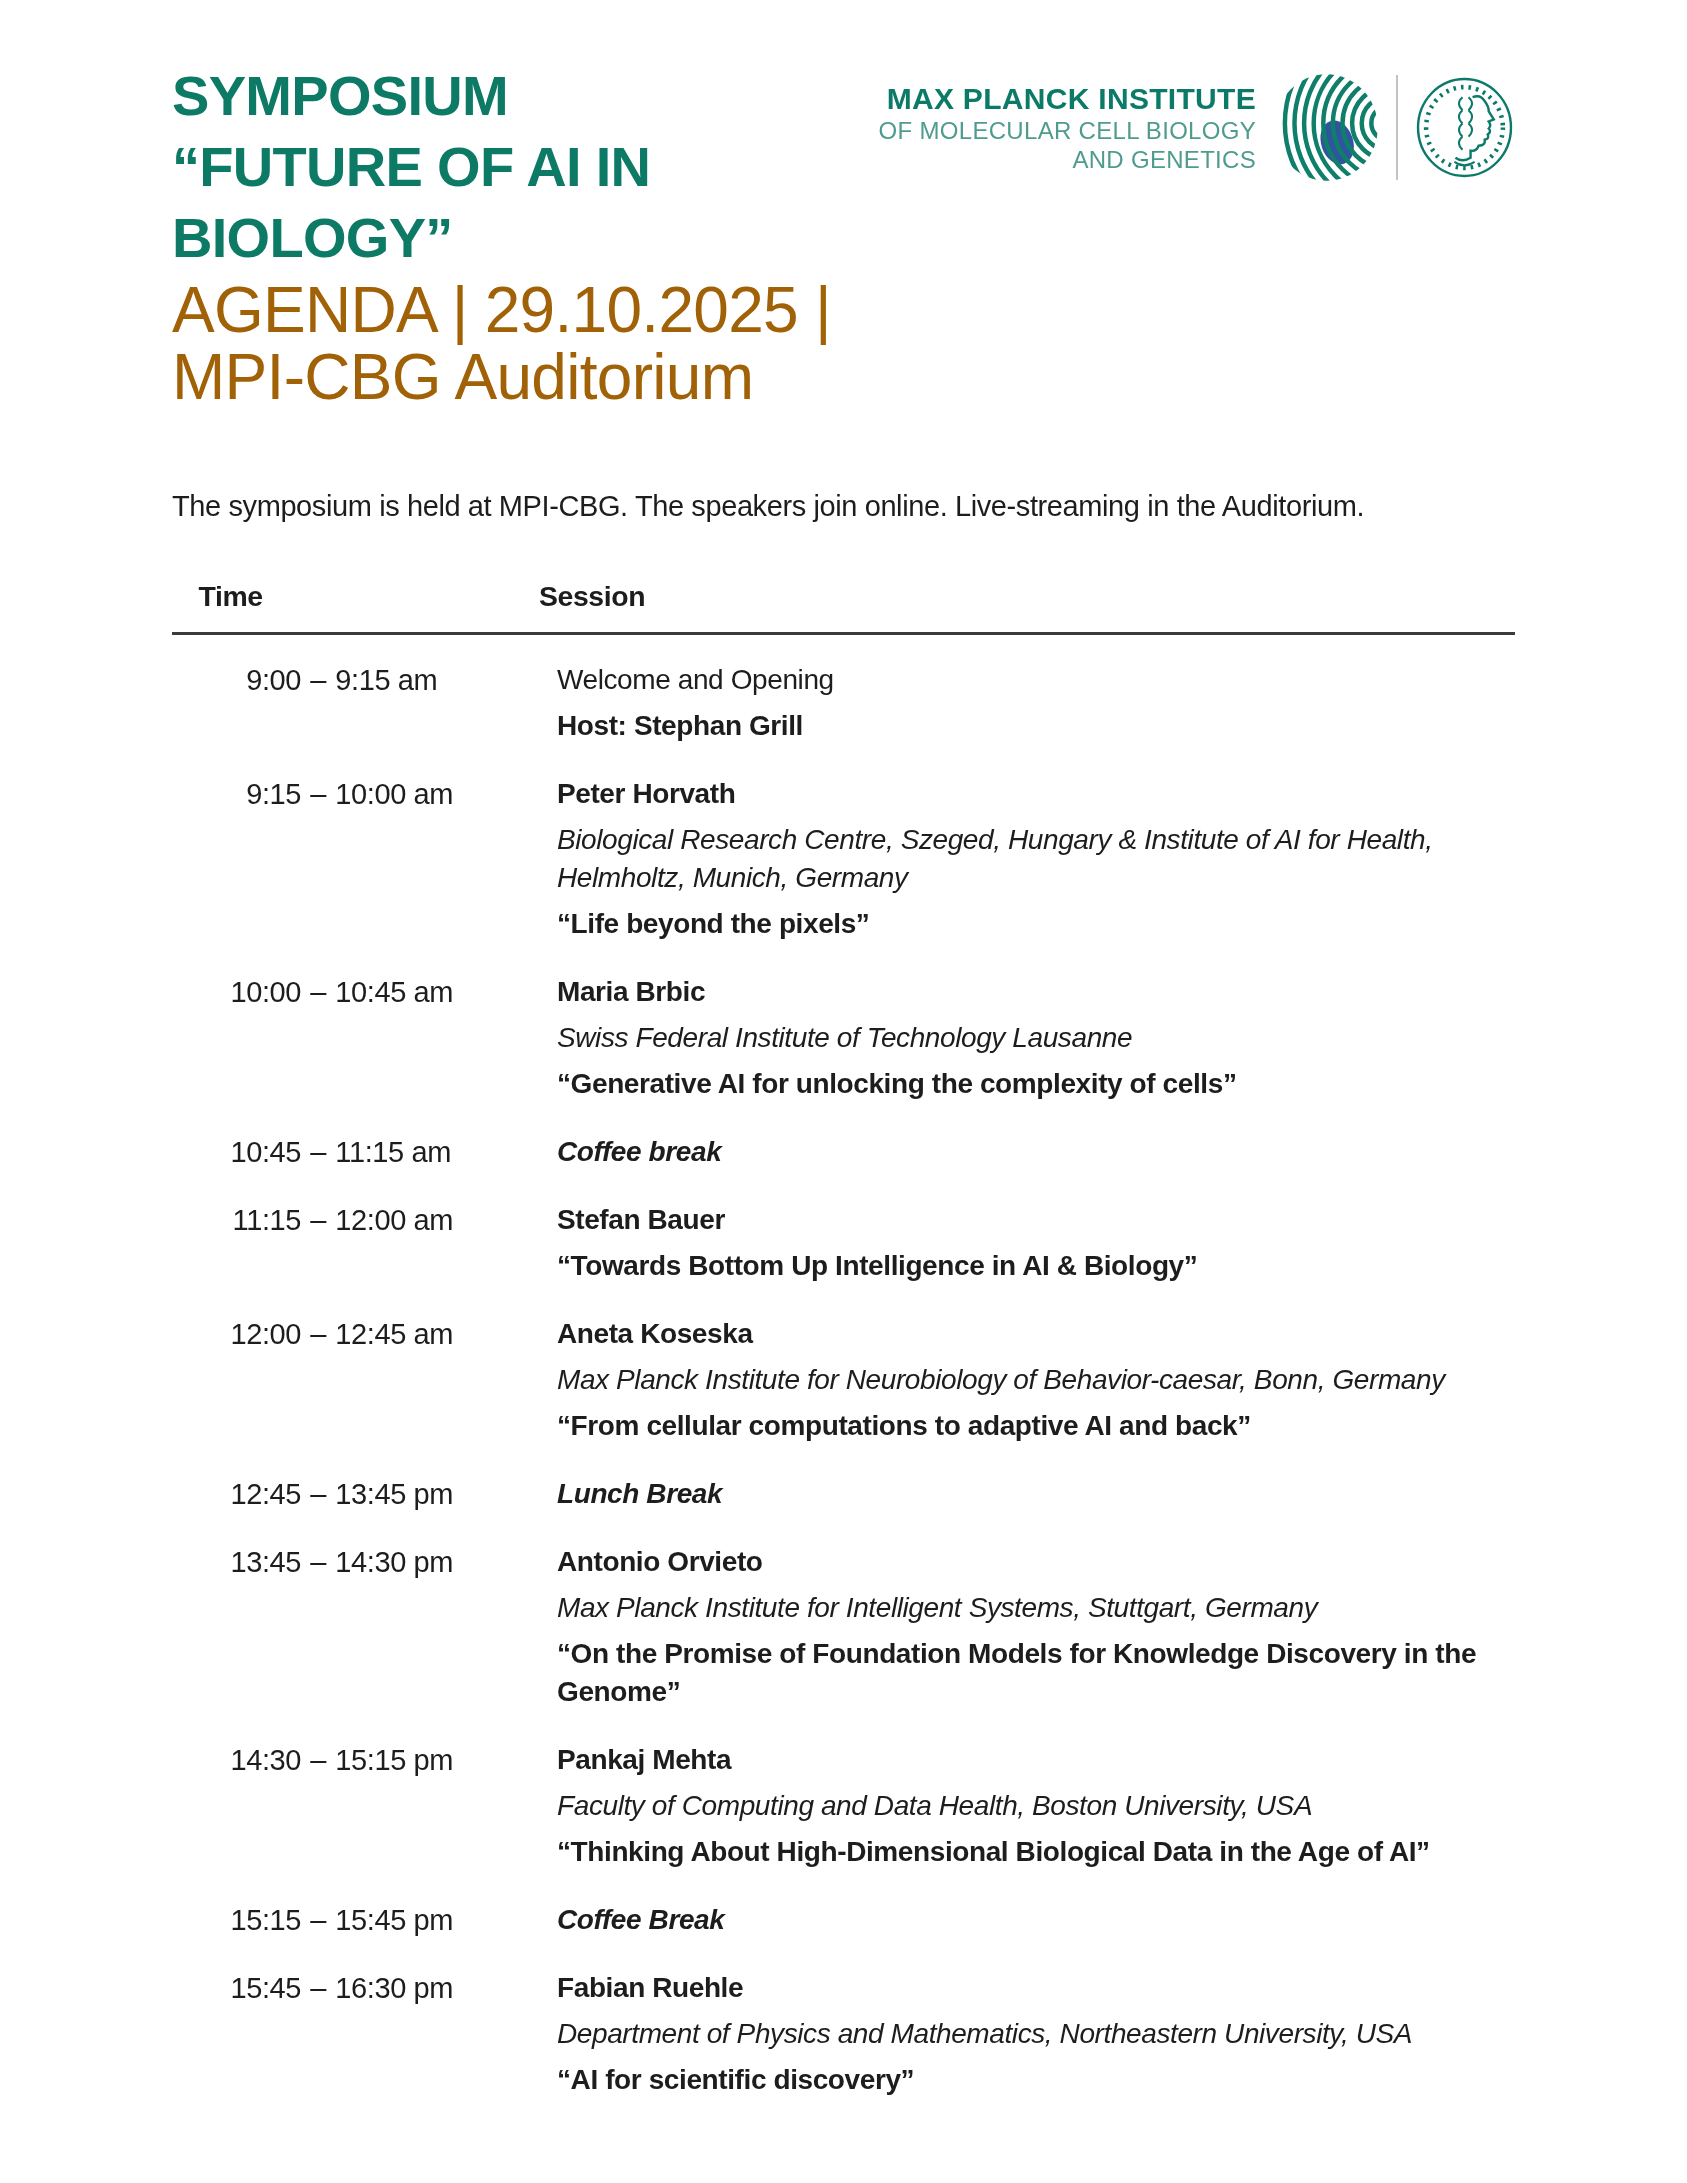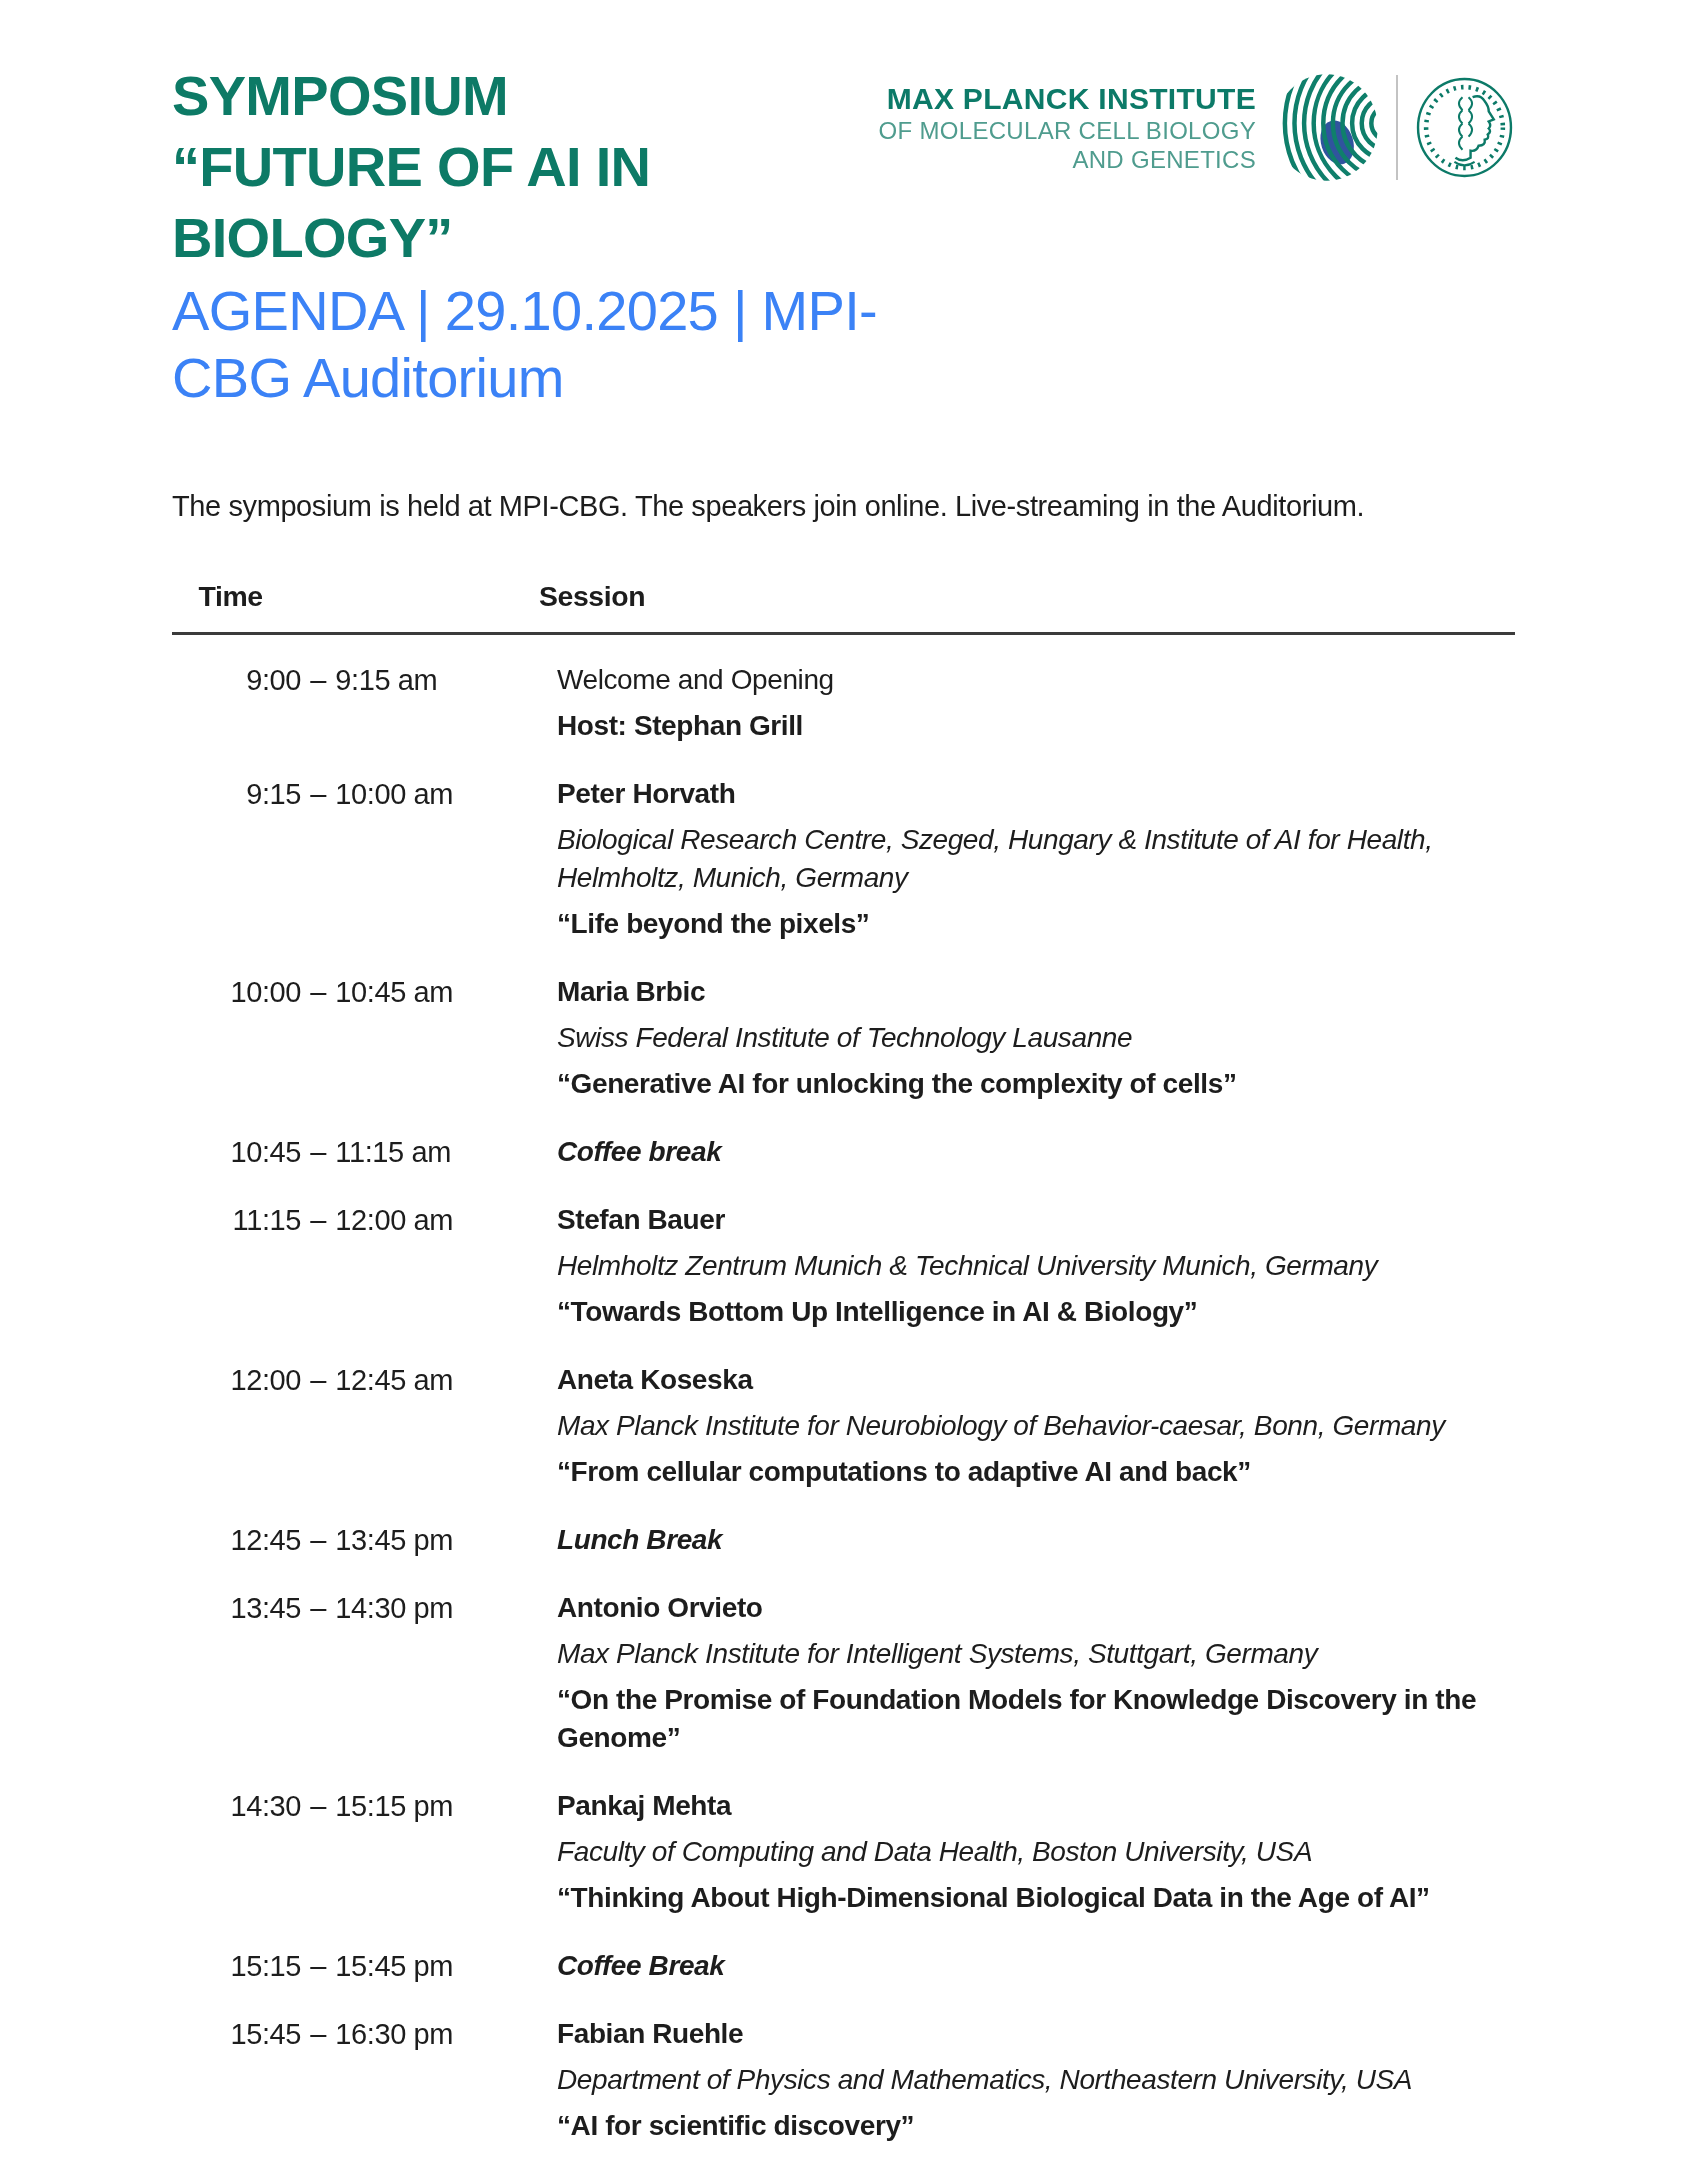--- a/index.html
+++ b/index.html
@@ -33,25 +33,25 @@
   .title {
     margin: 0;
     font-size: 56px;
     line-height: 71px;
     font-weight: 700;
     letter-spacing: -0.7px;
     color: #0d7a66;
   }
   .subtitle {
     margin: 4px 0 0 0;
-    font-size: 56px;
+    font-size: 64px;
     line-height: 67px;
     font-weight: 400;
     letter-spacing: -0.7px;
-    color: #3b82f6;
+    color: #a16207;
   }
 
   .logo-block {
     flex: 0 0 auto;
     display: flex;
     align-items: center;
     margin-top: 12px;
   }
   .logo-text {
     text-align: right;
@@ -267,21 +267,20 @@
           </div>
         </div>
         <div class="row">
           <div class="cell-time">
             <span class="t-start">11:15</span>
             <span class="t-dash">–</span>
             <span class="t-end">12:00 am</span>
           </div>
           <div class="cell-session">
             <div class="para k-speaker">Stefan Bauer</div>
-            <div class="para k-affiliation">Helmholtz Zentrum Munich &amp; Technical University Munich, Germany</div>
             <div class="para k-talk">“Towards Bottom Up Intelligence in AI &amp; Biology”</div>
           </div>
         </div>
         <div class="row">
           <div class="cell-time">
             <span class="t-start">12:00</span>
             <span class="t-dash">–</span>
             <span class="t-end">12:45 am</span>
           </div>
           <div class="cell-session">

